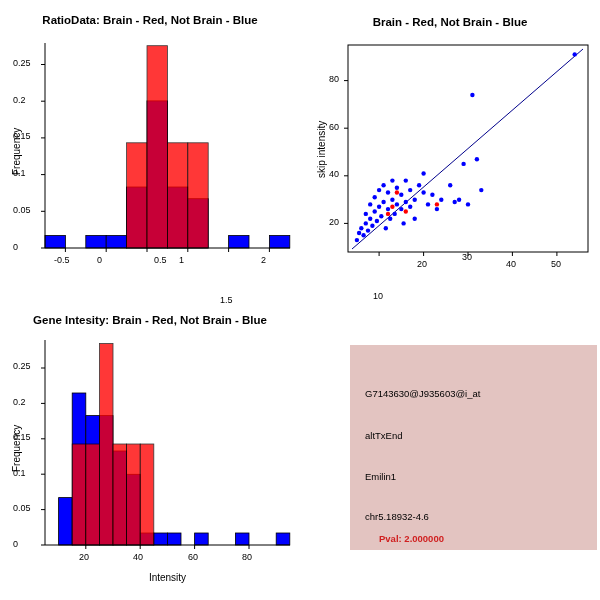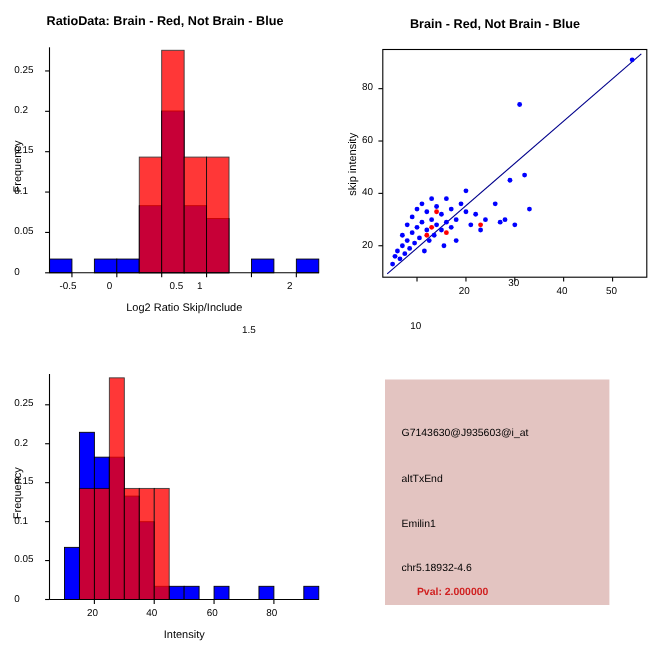--- a/index.html
+++ b/index.html
@@ -71,21 +71,20 @@
     <div class="tick" style="left:220px;top:255px;margin-top:40px;">1.5</div>
     <div class="tick" style="left:261px;top:255px;">2</div>
 
     <div class="tick" style="left:13px;top:242px;">0</div>
     <div class="tick" style="left:13px;top:205px;">0.05</div>
     <div class="tick" style="left:13px;top:168px;">0.1</div>
     <div class="tick" style="left:13px;top:131px;">0.15</div>
     <div class="tick" style="left:13px;top:95px;">0.2</div>
     <div class="tick" style="left:13px;top:58px;">0.25</div>
 
-    <div class="axlabel" style="position:absolute;left:45px;top:275px;width:245px;">Log2 Ratio Skip/Include</div>
     <div class="axlabel rot" style="position:absolute;left:11px;top:175px;transform:rotate(-90deg);">Frequency</div>
   </div>
 
   <div class="panel" style="left:300px;top:0;width:300px;height:300px;">
     <div class="title" style="left:0;top:16px;width:300px;position:absolute;">Brain - Red, Not Brain - Blue</div>
 
     <svg width="300" height="300" style="position:absolute;left:0;top:0;">
 
       <rect x="48" y="45" width="240" height="207" fill="none" stroke="#000" stroke-width="1"></rect>
 
@@ -174,20 +173,21 @@
 
     <div class="tick" style="left:29px;top:217px;">20</div>
     <div class="tick" style="left:29px;top:169px;">40</div>
     <div class="tick" style="left:29px;top:122px;">60</div>
     <div class="tick" style="left:29px;top:74px;">80</div>
 
     <div class="axlabel rot" style="position:absolute;left:16px;top:178px;transform:rotate(-90deg);">skip intensity</div>
   </div>
 
   <div class="panel" style="left:0;top:300px;width:300px;height:300px;">
+    <div class="title" style="left:0;top:14px;width:300px;position:absolute;">Gene Intesity: Brain - Red, Not Brain - Blue</div>
 
     <svg width="300" height="300" style="position:absolute;left:0;top:0;">
 
       <g>
         <rect x="58.6" y="197.6" width="13.6" height="47.4" fill="#0000ff" stroke="#000" stroke-width="0.8"></rect>
         <rect x="72.2" y="93.0" width="13.6" height="152.0" fill="#0000ff" stroke="#000" stroke-width="0.8"></rect>
         <rect x="85.8" y="115.6" width="13.6" height="129.4" fill="#0000ff" stroke="#000" stroke-width="0.8"></rect>
         <rect x="99.4" y="115.6" width="13.6" height="129.4" fill="#0000ff" stroke="#000" stroke-width="0.8"></rect>
         <rect x="113.0" y="151.0" width="13.6" height="94.0" fill="#0000ff" stroke="#000" stroke-width="0.8"></rect>
         <rect x="126.6" y="174.3" width="13.6" height="70.7" fill="#0000ff" stroke="#000" stroke-width="0.8"></rect>
@@ -231,21 +231,21 @@
     <div class="tick" style="left:13px;top:203px;">0.05</div>
     <div class="tick" style="left:13px;top:168px;">0.1</div>
     <div class="tick" style="left:13px;top:132px;">0.15</div>
     <div class="tick" style="left:13px;top:97px;">0.2</div>
     <div class="tick" style="left:13px;top:61px;">0.25</div>
 
     <div class="axlabel" style="position:absolute;left:45px;top:272px;width:245px;">Intensity</div>
     <div class="axlabel rot" style="position:absolute;left:11px;top:172px;transform:rotate(-90deg);">Frequency</div>
   </div>
 
-  <div class="panel infobox" style="left:350px;top:345px;width:204px;height:205px;">
+  <div class="panel infobox" style="left:350px;top:345px;width:204px;height:205px;padding-left:43px;">
     <div class="infotext" style="left:15px;top:43px;">G7143630@J935603@i_at</div>
     <div class="infotext" style="left:15px;top:85px;">altTxEnd</div>
     <div class="infotext" style="left:15px;top:126px;">Emilin1</div>
     <div class="infotext" style="left:15px;top:166px;">chr5.18932-4.6</div>
     <div class="infotext pval" style="left:29px;top:188px;font-weight:bold;">Pval: 2.000000</div>
   </div>
 
 </div>
 
 </body></html>

